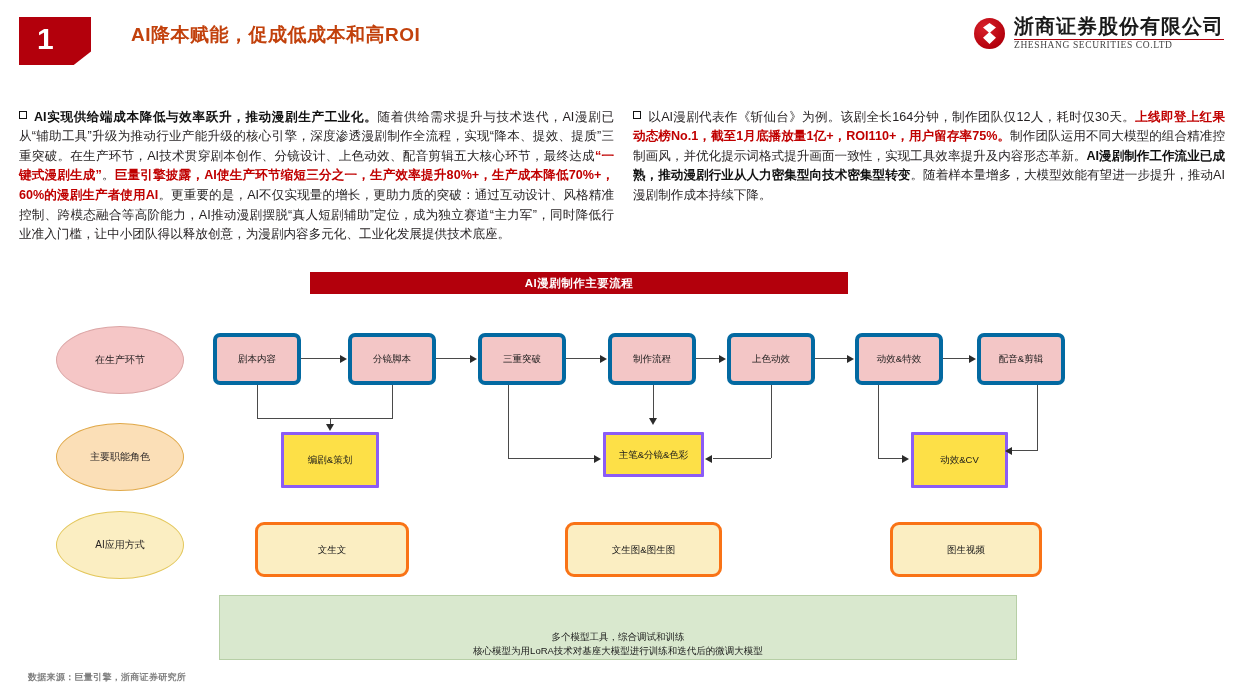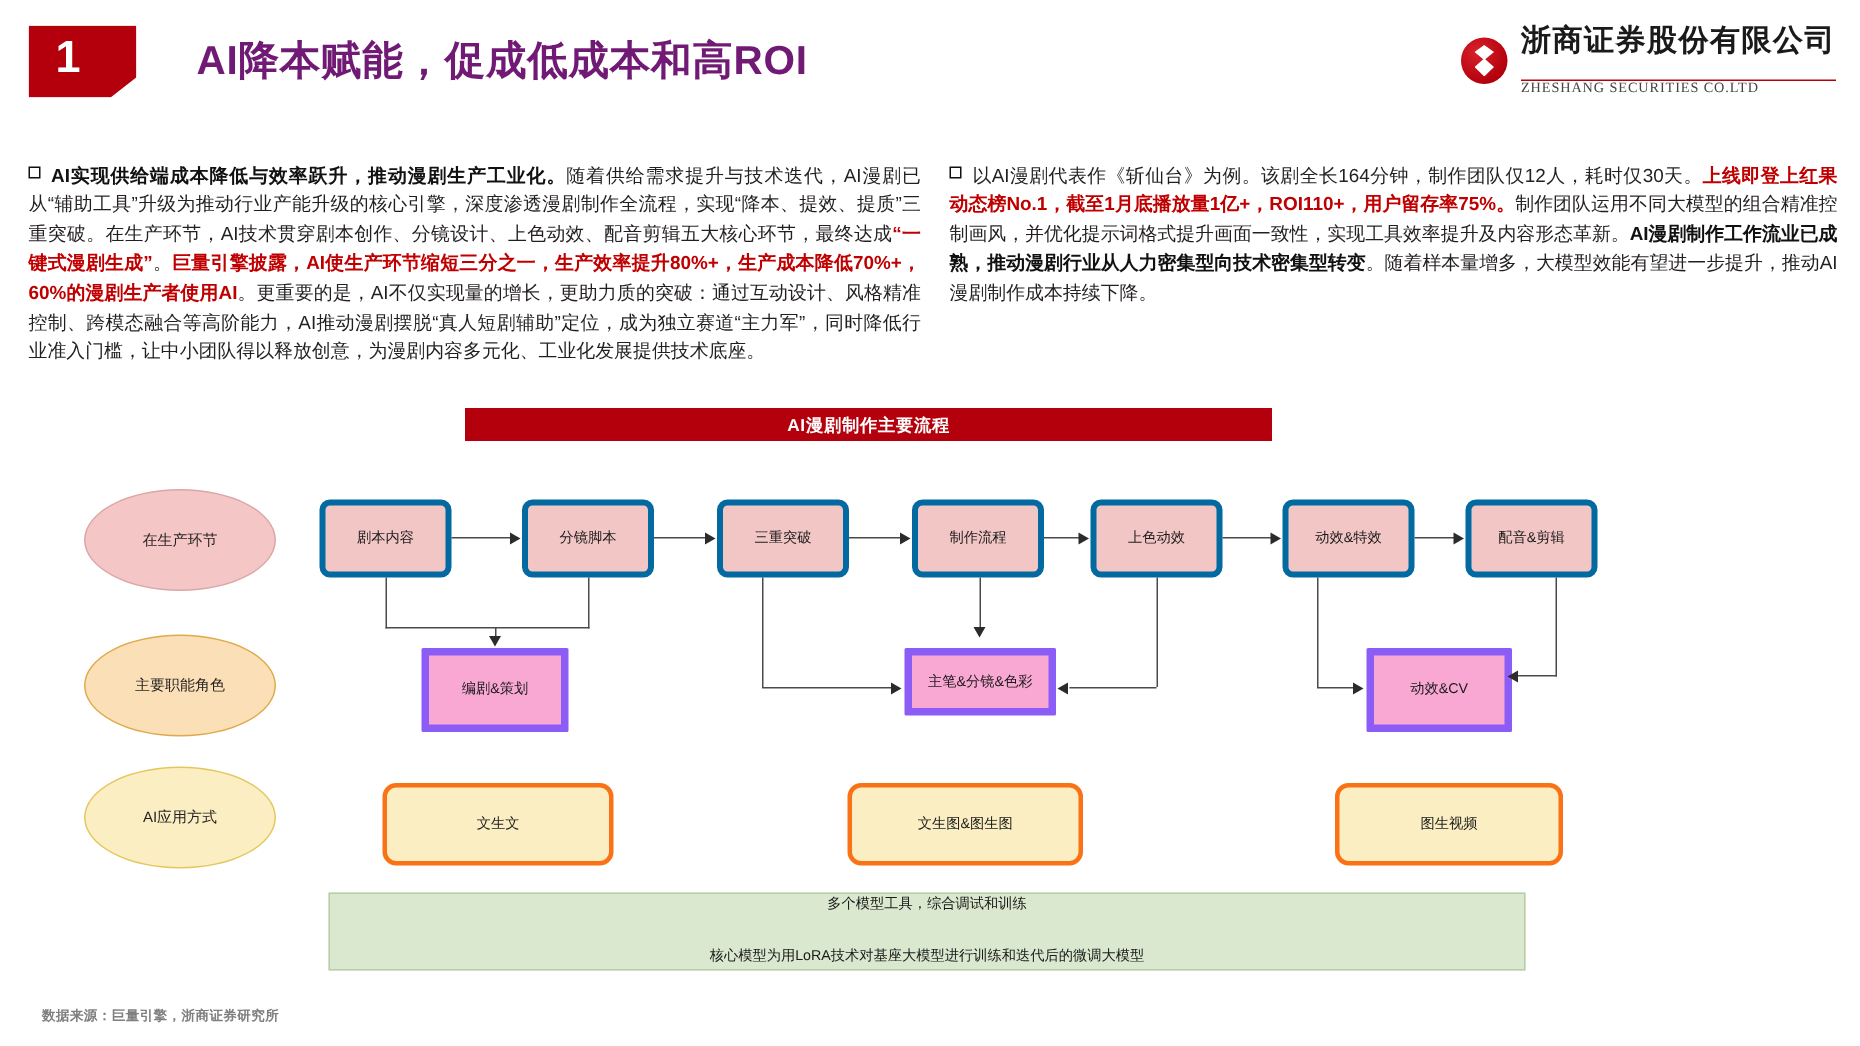--- a/index.html
+++ b/index.html
@@ -16,36 +16,36 @@
   
   .header { position:absolute; left:0; top:0; width:1240px; height:78px; }
   .num-badge{
     position:absolute; left:19px; top:17px; width:72px; height:48px;
     background:#b3000c; color:#ffffff;
     font-size:30px; font-weight:bold; line-height:44px; padding-left:18px;
     clip-path: polygon(0 0, 100% 0, 100% 72%, 76% 100%, 0 100%);
   }
   .slide-title{
     position:absolute; left:131px; top:22px;
-    font-size:27px; font-weight:bold; color:#701a75;
+    font-size:19px; font-weight:bold; color:#c2410c;
     letter-spacing:0.5px;
   }
   .logo-wrap{ position:absolute; right:16px; top:16px; display:flex; align-items:center; gap:9px; }
   .logo-mark{ width:31px; height:31px; border-radius:50%;
       background:radial-gradient(circle at 35% 32%, #d8222b 0%, #b3000c 72%, #8e0009 100%);
       position:relative; }
   .logo-mark::before{
     content:""; position:absolute; left:9px; top:5px; width:13px; height:21px;
     background:#ffffff;
     clip-path: polygon(50% 0%, 100% 22%, 55% 45%, 100% 70%, 50% 100%, 0% 70%, 45% 45%, 0% 22%);
   }
   .logo-text{ display:flex; flex-direction:column; line-height:1.05; }
   .logo-cn{ font-size:20px; font-weight:bold; color:#1a1a1a; letter-spacing:1px;
             font-family:"DejaVu Sans","Liberation Sans",sans-serif; }
-  .logo-en{ font-size:9.5px; color:#444; letter-spacing:0.6px; margin-top:16px;
+  .logo-en{ font-size:9.5px; color:#444; letter-spacing:0.6px; margin-top:2px;
             border-top:1px solid #b3000c; padding-top:1px;
             font-family:"Liberation Serif",serif; }
 
   
   .col{ position:absolute; top:95px; font-size:12.6px; line-height:19.6px; text-align:justify; }
   .col-l{ left:19px; width:595px; }
   .col-r{ left:633px; width:592px; }
   .bullet{
     display:inline-block; width:8px; height:8px; border:1.6px solid #111;
     margin-right:7px; vertical-align:2px;
@@ -68,39 +68,39 @@
   }
   .ell-1{ background:#f5c6c6; border:1px solid #dba6a6; }
   .ell-2{ background:#fbdfb7; border:1px solid #e0a94a; }
   .ell-3{ background:#fbeec2; border:1px solid #e3c75c; }
 
   .node{
     position:absolute; display:flex; align-items:center; justify-content:center;
     font-size:9.5px; text-align:center; color:#1a1a1a; line-height:1.25;
   }
   .n-pink{ background:#f3c6c6; border:4px solid #0369a1; border-radius:7px; }
-  .n-orange{ background:#f9a8d4; border:5px solid #8b5cf6; border-radius:1px; }
+  .n-orange{ background:#fde047; border:3px solid #8b5cf6; border-radius:1px; }
   .n-yellow{ background:#fbeec2; border:3px solid #f97316; border-radius:9px; }
 
   .hline{ position:absolute; height:1.3px; background:#4a4a4a; }
   .vline{ position:absolute; width:1.3px; background:#4a4a4a; }
   .arr-r{ position:absolute; width:0; height:0;
     border-top:4px solid transparent; border-bottom:4px solid transparent;
     border-left:7px solid #2b2b2b; }
   .arr-l{ position:absolute; width:0; height:0;
     border-top:4px solid transparent; border-bottom:4px solid transparent;
     border-right:7px solid #2b2b2b; }
   .arr-d{ position:absolute; width:0; height:0;
     border-left:4px solid transparent; border-right:4px solid transparent;
     border-top:7px solid #2b2b2b; }
 
   .greenbox{
-    position:absolute; left:219px; top:323px; width:798px; height:52px;
+    position:absolute; left:219px; top:323px; width:798px; height:65px;
     background:#d9e8ce; border:1px solid #b7cfa6;
-    display:flex; flex-direction:column; align-items:center; justify-content:space-between;
+    display:flex; flex-direction:column; align-items:center; justify-content:flex-end;
     font-size:9.5px; line-height:1.55; color:#1a1a1a;
   }
 
   .footer{
     position:absolute; left:28px; top:671px; font-size:9px; font-weight:bold; color:#7f7f7f;
     letter-spacing:0.3px;
   }
 </style>
 </head>
 <body>

